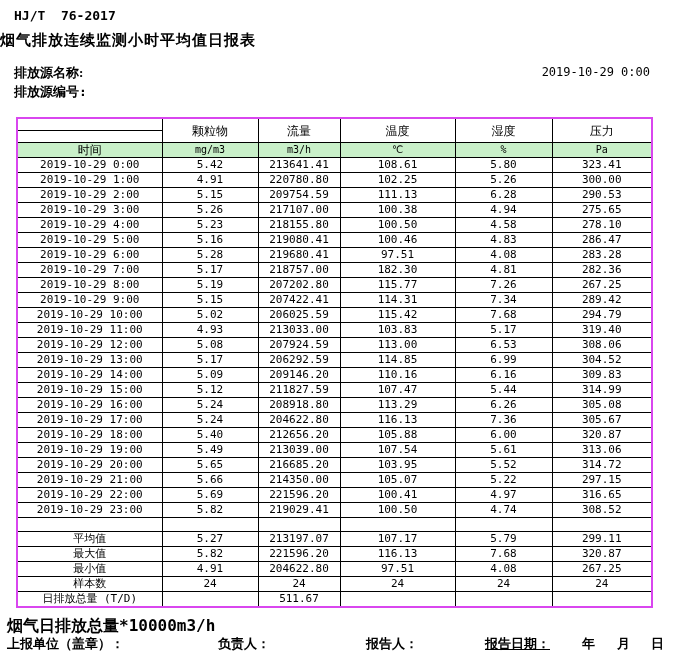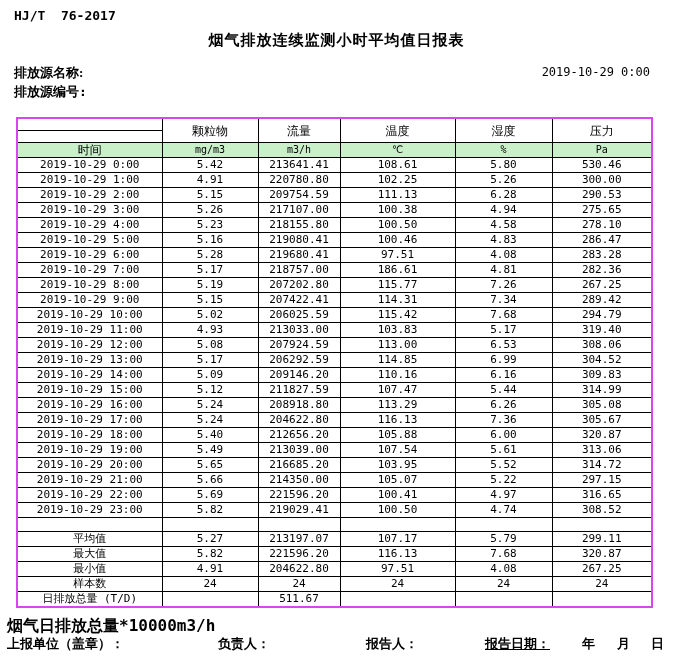--- a/index.html
+++ b/index.html
@@ -1,21 +1,21 @@
 <!DOCTYPE html>
 <html><head>
 <meta charset="utf-8">
 <style>
   html,body{margin:0;padding:0;}
   body{
     width:673px;height:658px;position:relative;background:#ffffff;color:#000;
     font-family:"DejaVu Sans Mono","DejaVu Sans",monospace;
   }
   .std{position:absolute;left:14px;top:8px;font-weight:bold;font-size:13px;white-space:pre;text-align:center;}
-  .title{position:absolute;left:0;top:31px;width:100%;text-align:center;font-weight:bold;font-size:15px;letter-spacing:1px;}
+  .title{position:absolute;left:0;top:31px;width:100%;font-weight:bold;font-size:15px;letter-spacing:1px;}
   .src-name{position:absolute;left:14px;top:64px;font-weight:bold;font-size:13px;font-family:Liberation Serif, serif;}
   .src-id{position:absolute;left:14px;top:83px;font-weight:bold;font-size:13px;}
   .datetime{position:absolute;right:23px;top:65px;font-size:12px;}
   table{
     position:absolute;left:16px;top:117px;width:637px;
     border-collapse:collapse;table-layout:fixed;border:2px solid #d946ef;
   }
   td,th{
     border:1px solid #000;text-align:center;vertical-align:middle;
     font-size:11px;font-weight:normal;padding:0;height:14px;line-height:14px;
@@ -75,21 +75,21 @@
       <td>Pa</td>
     </tr>
   </thead>
   <tbody id="data-rows">
       <tr>
         <td>2019-10-29 0:00</td>
         <td>5.42</td>
         <td>213641.41</td>
         <td>108.61</td>
         <td>5.80</td>
-        <td>530.46</td>
+        <td>323.41</td>
       </tr>
       <tr>
         <td>2019-10-29 1:00</td>
         <td>4.91</td>
         <td>220780.80</td>
         <td>102.25</td>
         <td>5.26</td>
         <td>300.00</td>
       </tr>
       <tr>
@@ -129,21 +129,21 @@
         <td>5.28</td>
         <td>219680.41</td>
         <td>97.51</td>
         <td>4.08</td>
         <td>283.28</td>
       </tr>
       <tr>
         <td>2019-10-29 7:00</td>
         <td>5.17</td>
         <td>218757.00</td>
-        <td>186.61</td>
+        <td>182.30</td>
         <td>4.81</td>
         <td>282.36</td>
       </tr>
       <tr>
         <td>2019-10-29 8:00</td>
         <td>5.19</td>
         <td>207202.80</td>
         <td>115.77</td>
         <td>7.26</td>
         <td>267.25</td>

